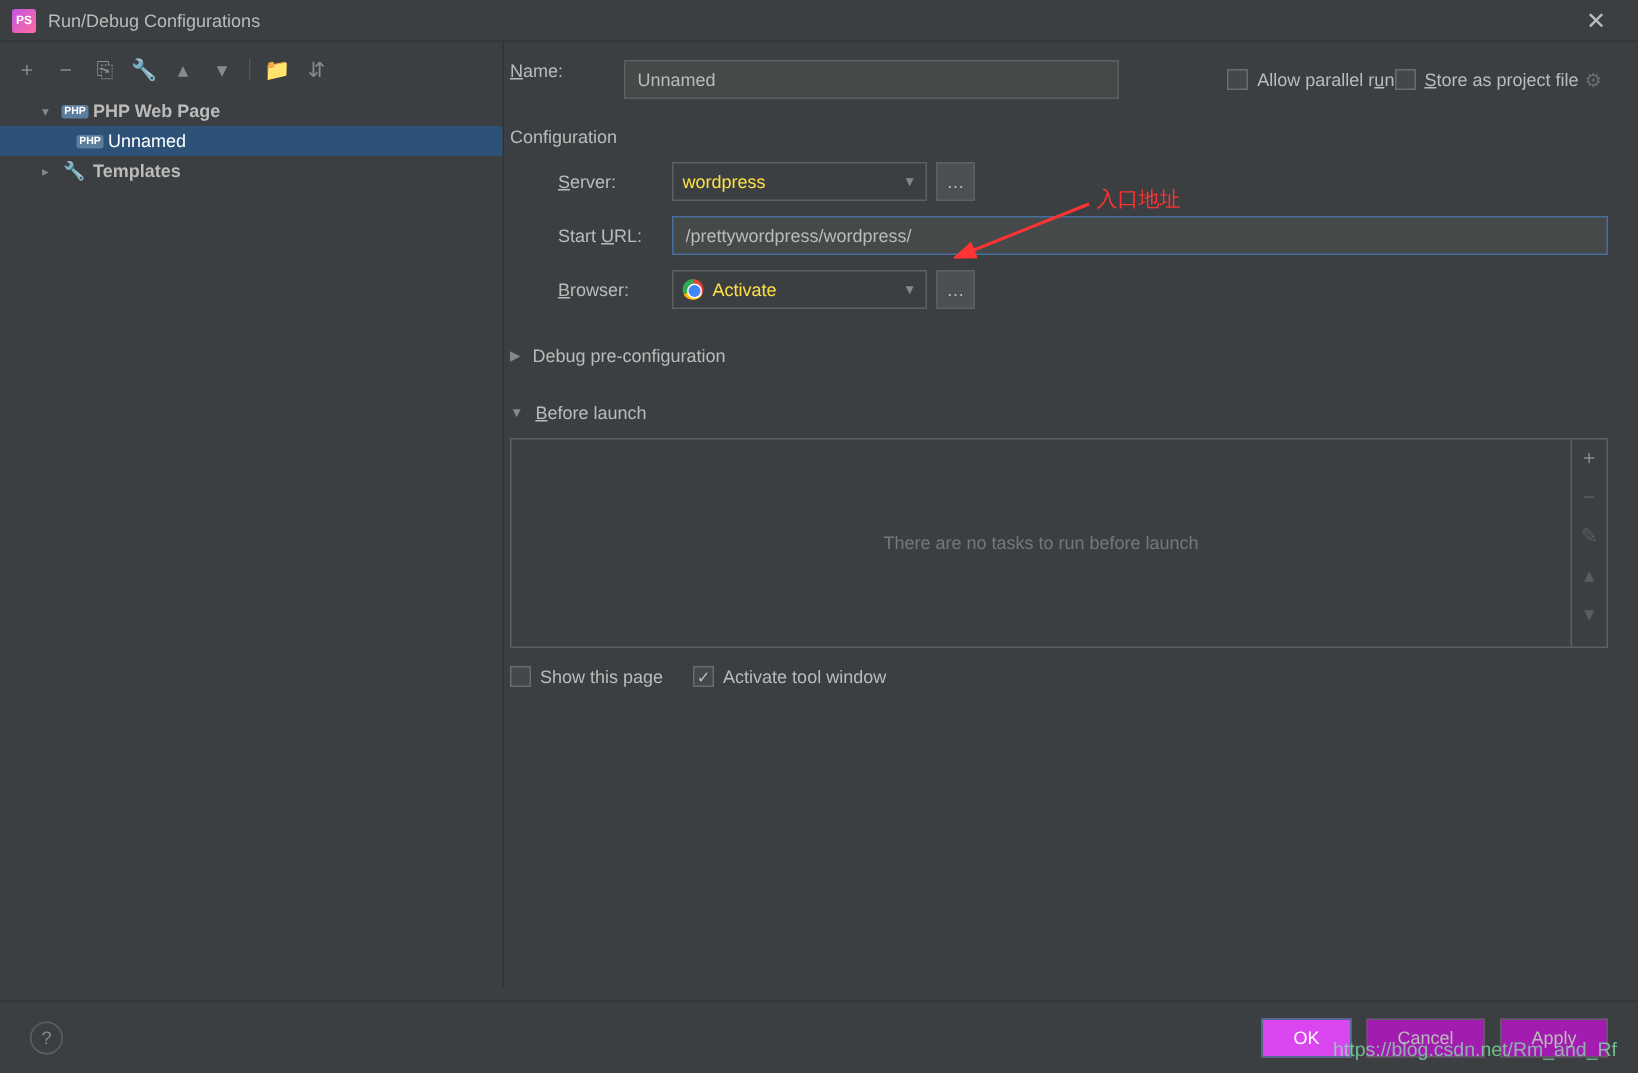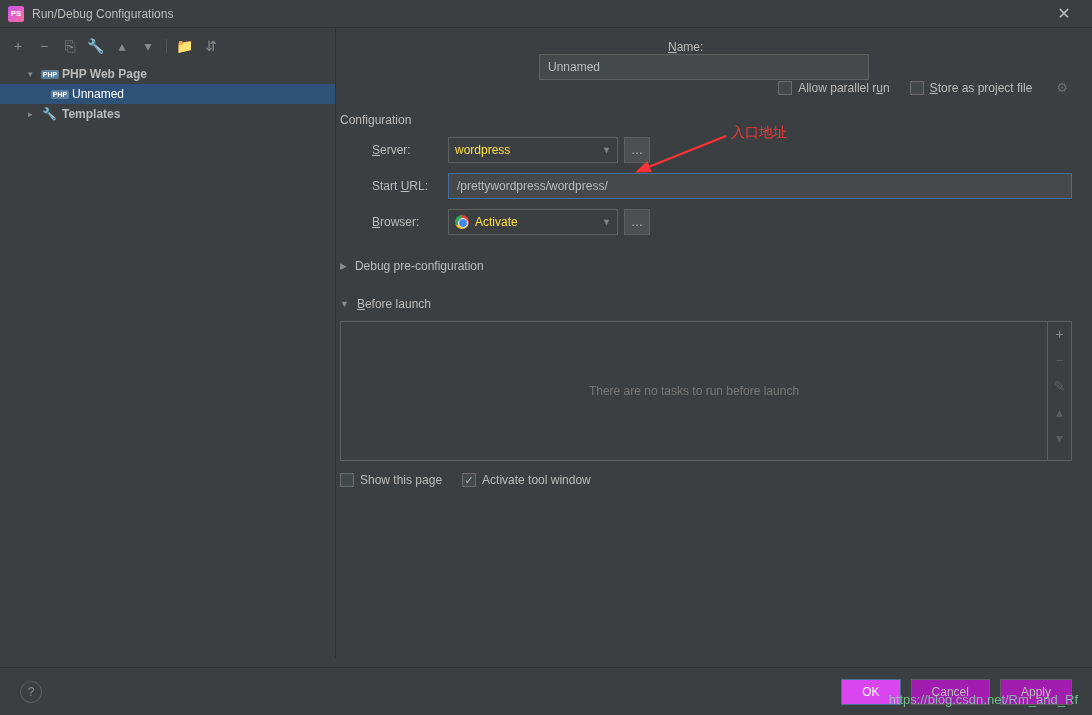--- a/index.html
+++ b/index.html
@@ -22,33 +22,33 @@
     .tree-item.selected { background: #2d5177; color: #fff; }
     .tree-item.indent1 { padding-left: 28px; }
     .tree-item.indent2 { padding-left: 52px; }
     .tree-chevron { width: 10px; color: #888; font-size: 9px; }
     .tree-icon { width: 16px; height: 14px; display: inline-flex; align-items: center; justify-content: center; }
     .php-icon { background: #5b7e9e; color: #fff; font-size: 7px; font-weight: bold; border-radius: 2px; padding: 1px 2px; }
     .wrench-icon { color: #888; font-size: 12px; }
     
     .right-panel { flex: 1; padding: 12px 20px 0 0; position: relative; }
     
-    .form-row { display: flex; align-items: center; margin-bottom: 8px; flex-direction: column; }
+    .form-row { display: flex; margin-bottom: 8px; }
     .form-label { width: 80px; text-align: left; padding-right: 12px; padding-left: 4px; }
     .underline { text-decoration: underline; }
     
     .text-input { background: #45494a; border: 1px solid #5e6060; color: #bbbbbb; padding: 4px 8px; height: 26px; font-size: 12px; }
     .text-input.name { width: 330px; }
     .text-input.url { width: 624px; border: 1px solid #466f9e; background: #45494a; }
     
     .checkbox-wrap { display: flex; align-items: center; gap: 6px; cursor: pointer; }
     .checkbox { width: 14px; height: 14px; border: 1px solid #6b6b6b; background: #43494a; display: inline-flex; align-items: center; justify-content: center; }
     .checkbox.checked::after { content: "✓"; color: #bbbbbb; font-size: 11px; }
     
-    .top-right-opts { display: flex; gap: 20px; align-items: center; margin-left: auto; padding-right: 4px; }
+    .top-right-opts { display: flex; align-items: center; margin-left: auto; padding-right: 4px; }
     .gear-small { color: #6b6b6b; font-size: 13px; margin-left: 4px; }
     
     .section-title { margin: 18px 0 10px 4px; color: #bbbbbb; }
     
     .config-grid { padding-left: 36px; }
     .config-row { display: flex; align-items: center; margin-bottom: 10px; min-height: 26px; }
     .config-label { width: 76px; }
     
     .select-box { background: #3c3f41; border: 1px solid #5e6060; height: 26px; display: flex; align-items: center; padding: 0 6px; cursor: pointer; position: relative; }
     .select-box.server { width: 170px; }

